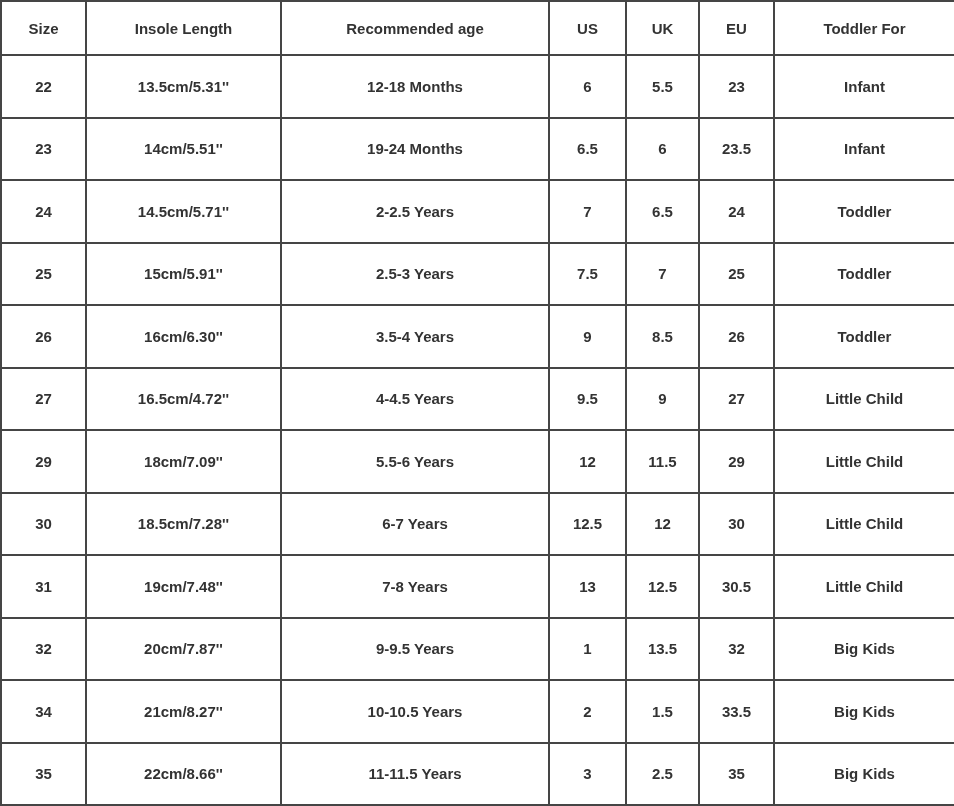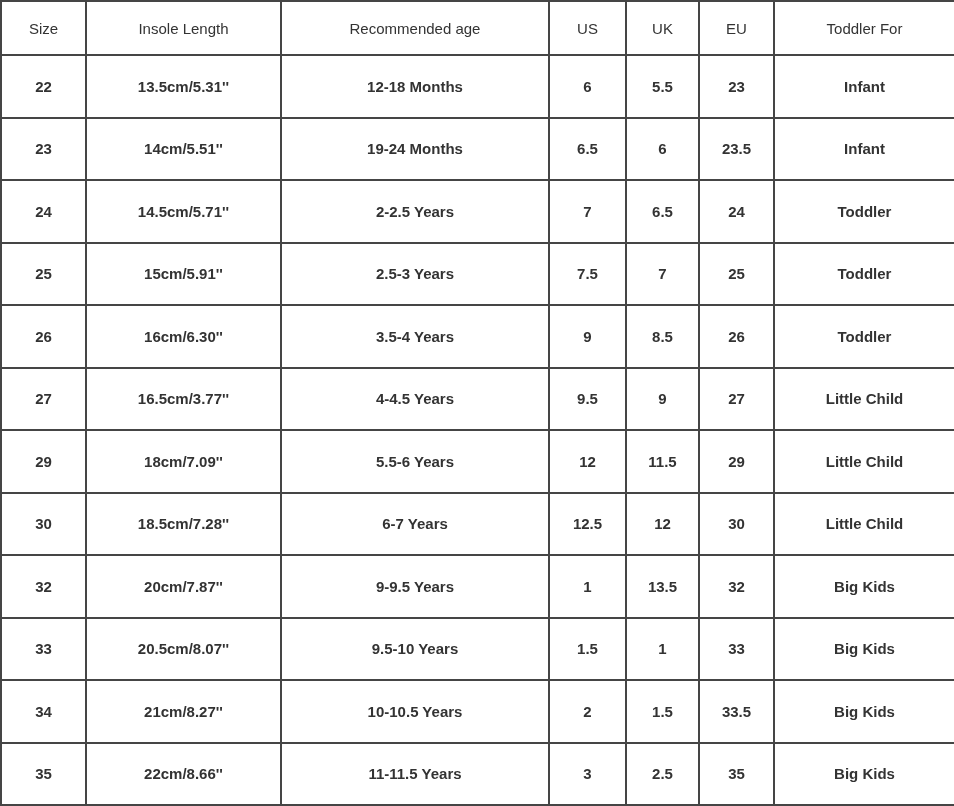--- a/index.html
+++ b/index.html
@@ -22,21 +22,21 @@
   table.size-chart td {
     border: 2px solid #454545;
     text-align: center;
     vertical-align: middle;
     padding: 0 4px;
     overflow: hidden;
     white-space: nowrap;
   }
   table.size-chart thead th {
     height: 52px;
-    font-weight: 400;
+    font-weight: 700;
   }
   table.size-chart tbody td {
     height: 50px;
   }
 </style>
 </head>
 <body>
 
 <table class="size-chart">
   <colgroup>
@@ -100,21 +100,21 @@
         <td>26</td>
         <td>16cm/6.30''</td>
         <td>3.5-4 Years</td>
         <td>9</td>
         <td>8.5</td>
         <td>26</td>
         <td>Toddler</td>
       </tr>
       <tr>
         <td>27</td>
-        <td>16.5cm/3.77''</td>
+        <td>16.5cm/4.72''</td>
         <td>4-4.5 Years</td>
         <td>9.5</td>
         <td>9</td>
         <td>27</td>
         <td>Little Child</td>
       </tr>
       <tr>
         <td>29</td>
         <td>18cm/7.09''</td>
         <td>5.5-6 Years</td>
@@ -126,35 +126,35 @@
       <tr>
         <td>30</td>
         <td>18.5cm/7.28''</td>
         <td>6-7 Years</td>
         <td>12.5</td>
         <td>12</td>
         <td>30</td>
         <td>Little Child</td>
       </tr>
       <tr>
+        <td>31</td>
+        <td>19cm/7.48''</td>
+        <td>7-8 Years</td>
+        <td>13</td>
+        <td>12.5</td>
+        <td>30.5</td>
+        <td>Little Child</td>
+      </tr>
+      <tr>
         <td>32</td>
         <td>20cm/7.87''</td>
         <td>9-9.5 Years</td>
         <td>1</td>
         <td>13.5</td>
         <td>32</td>
-        <td>Big Kids</td>
-      </tr>
-      <tr>
-        <td>33</td>
-        <td>20.5cm/8.07''</td>
-        <td>9.5-10 Years</td>
-        <td>1.5</td>
-        <td>1</td>
-        <td>33</td>
         <td>Big Kids</td>
       </tr>
       <tr>
         <td>34</td>
         <td>21cm/8.27''</td>
         <td>10-10.5 Years</td>
         <td>2</td>
         <td>1.5</td>
         <td>33.5</td>
         <td>Big Kids</td>

